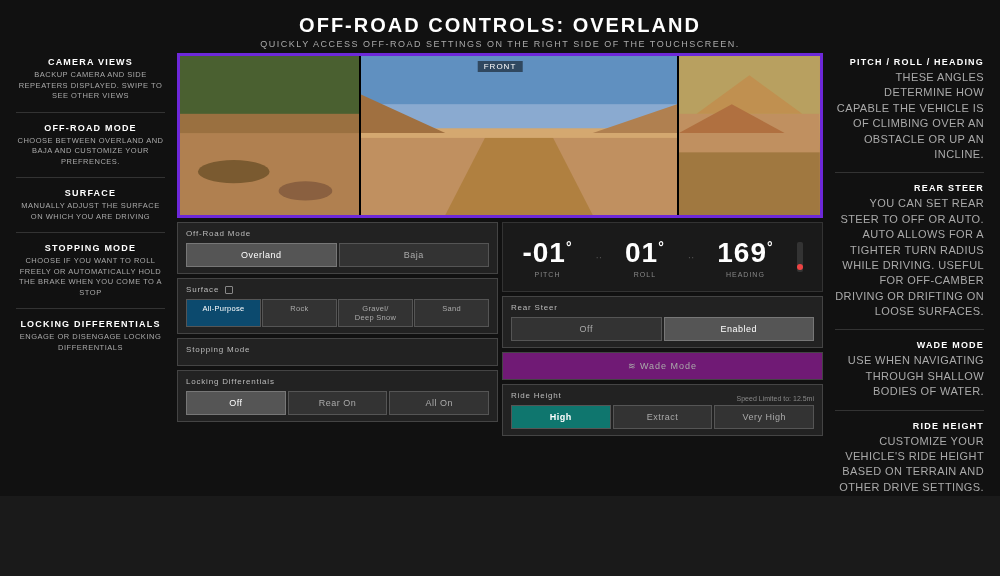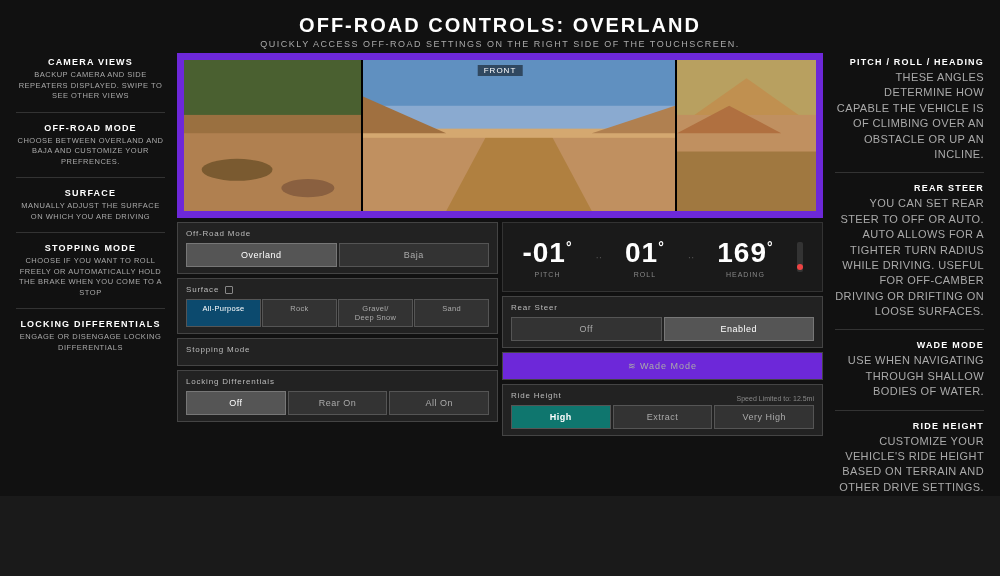--- a/index.html
+++ b/index.html
@@ -81,21 +81,21 @@
       display: flex;
       flex-direction: column;
       gap: 4px;
       padding: 0 4px;
     }
 
     
     .camera-view {
       height: 165px;
       background: #000;
-      border: 7px solid #6d28d9;
+      border: 3px solid #6d28d9;
       position: relative;
       display: flex;
       gap: 2px;
       overflow: hidden;
     }
 
     .camera-front-label {
       position: absolute;
       top: 5px;
       left: 50%;
@@ -230,21 +230,21 @@
       width: 6px;
       height: 6px;
       background: #e44;
       border-radius: 50%;
       position: absolute;
       bottom: 2px;
     }
 
     
     .wade-btn {
-      background: #6d28d9;
+      background: #701a75;
       border: 1px solid #444;
       color: #aaa;
       padding: 8px;
       text-align: center;
       font-size: 9px;
       letter-spacing: 1px;
       cursor: pointer;
     }
 
     

